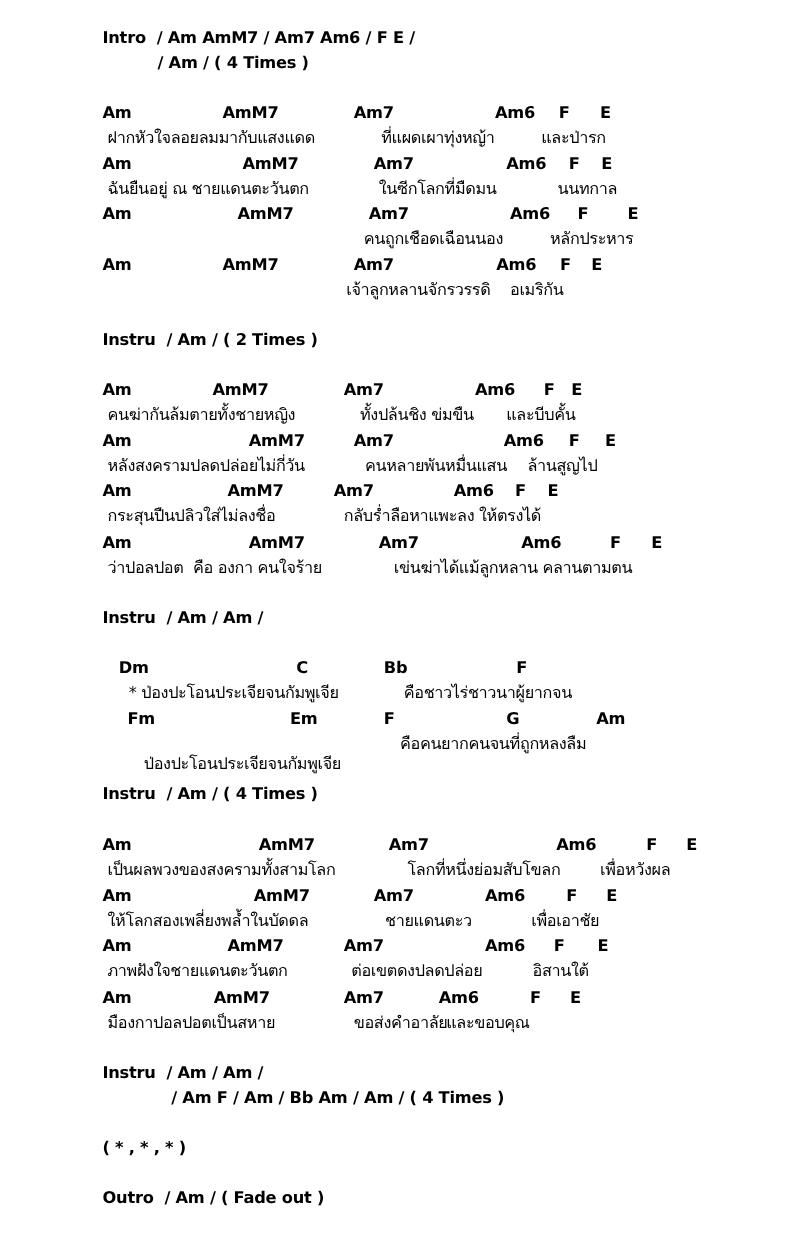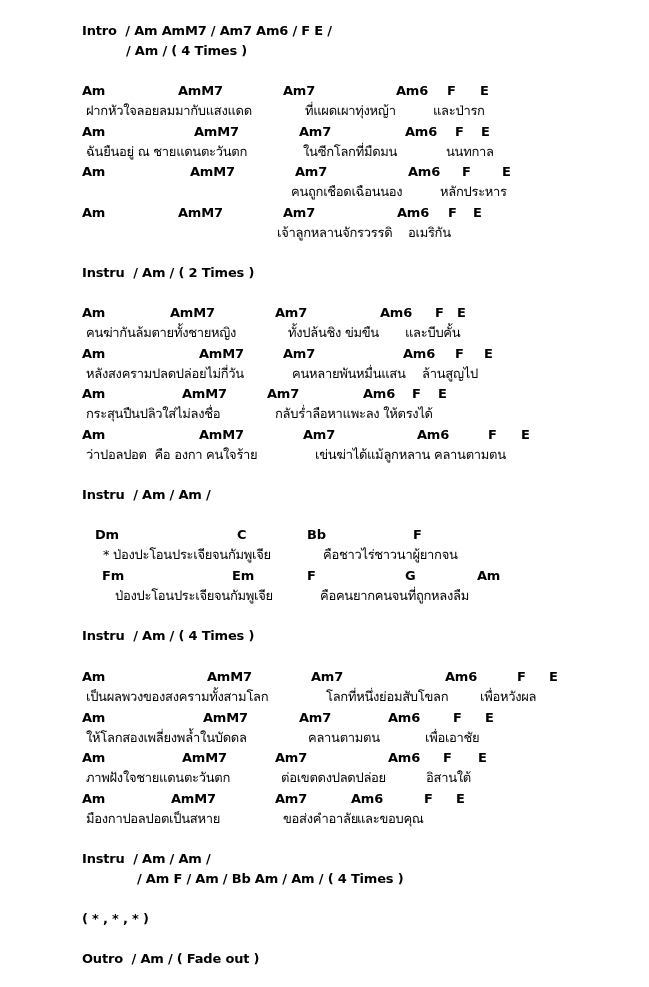--- a/index.html
+++ b/index.html
@@ -190,21 +190,21 @@
         <span class="t lyric" style="left: 323px;">คือชาวไร่ชาวนาผู้ยากจน</span>
       </div>
       <div class="row" style="top: 565.5px;">
         <span class="t chord" style="left: 102px;">Fm</span>
         <span class="t chord" style="left: 232px;">Em</span>
         <span class="t chord" style="left: 307px;">F</span>
         <span class="t chord" style="left: 405px;">G</span>
         <span class="t chord" style="left: 477px;">Am</span>
       </div>
       <div class="row" style="top: 585.75px;">
-        <span class="t lyric" style="left: 115px;">ป่องปะโอนประเจียจนกัมพูเจีย</span>
+        <span class="t lyric" style="left: 115px; margin-top: 16px;">ป่องปะโอนประเจียจนกัมพูเจีย</span>
         <span class="t lyric" style="left: 320px;">คือคนยากคนจนที่ถูกหลงลืม</span>
       </div>
     </div>
 
   <div class="row" style="top:626px;">
     <span class="t hdr" style="left:82px;">Instru  / Am / ( 4 Times )</span>
   </div>
 
   <div>
       <div class="row" style="top: 667px;">
@@ -223,21 +223,21 @@
       <div class="row" style="top: 707.5px;">
         <span class="t chord" style="left: 82px;">Am</span>
         <span class="t chord" style="left: 203px;">AmM7</span>
         <span class="t chord" style="left: 299px;">Am7</span>
         <span class="t chord" style="left: 388px;">Am6</span>
         <span class="t chord" style="left: 453px;">F</span>
         <span class="t chord" style="left: 485px;">E</span>
       </div>
       <div class="row" style="top: 727.75px;">
         <span class="t lyric" style="left: 86px;">ให้โลกสองเพลี่ยงพล้ำในบัดดล</span>
-        <span class="t lyric" style="left: 308px;">คลานตามตน</span>
+        <span class="t lyric" style="left: 308px;">ชายแดนตะว</span>
         <span class="t lyric" style="left: 425px;">เพื่อเอาชัย</span>
       </div>
       <div class="row" style="top: 748px;">
         <span class="t chord" style="left: 82px;">Am</span>
         <span class="t chord" style="left: 182px;">AmM7</span>
         <span class="t chord" style="left: 275px;">Am7</span>
         <span class="t chord" style="left: 388px;">Am6</span>
         <span class="t chord" style="left: 443px;">F</span>
         <span class="t chord" style="left: 478px;">E</span>
       </div>

